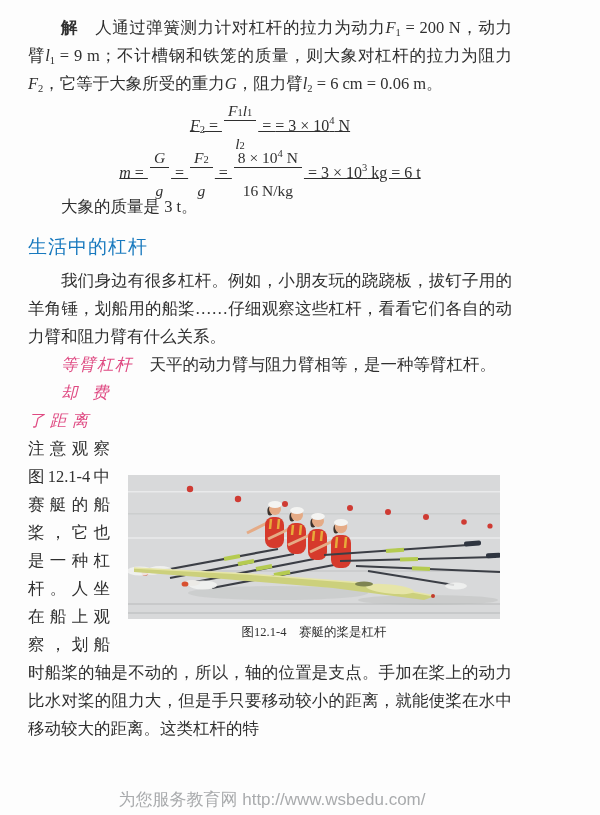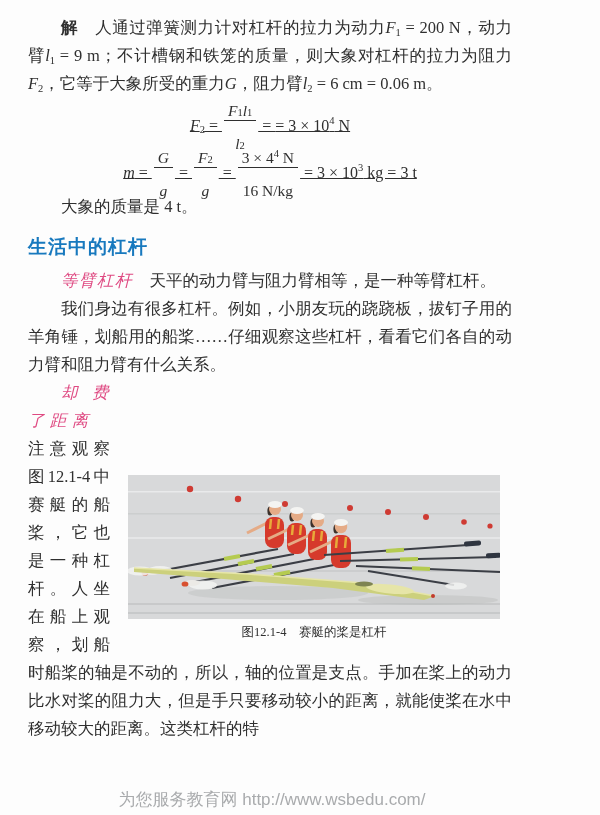--- a/index.html
+++ b/index.html
@@ -35,21 +35,21 @@
     display:inline-flex;flex-direction:column;align-items:center;
     vertical-align:middle;line-height:19px;margin:0 2px;font-size:15.5px;gap:11px;
   }
   .frac .num{border-bottom:1px solid #2f2f2f;padding:0 4px;display:block;}
   .frac .den{padding:0 4px;display:block;}
   .frac sub{vertical-align:-2px;}
   .frac sup{vertical-align:4px;}
   .section-heading{
     margin:14px 0 8px 0;
     font-family:"Liberation Sans","DejaVu Sans",sans-serif;
-    font-size:19px;line-height:24px;font-weight:bold;
+    font-size:19px;line-height:24px;font-weight:normal;
     color:var(--heading-blue,#1879be);
     letter-spacing:1px;
   }
   .costing-block{position:relative;}
   figure.photo-fig{
     float:right;width:372px;
     margin:84px 0 0 6px;padding:12px;
   }
   svg.photo{display:block;width:372px;height:144px;}
   figcaption{
@@ -78,30 +78,30 @@
         </span><span> = </span><span> = 3 × 10</span><sup>4</sup><span> N</span></div>
 
 
     <div class="formula"><span class="i">m</span><span> = </span><span class="frac">
           <span class="num"><span class="i">G</span></span>
           <span class="den"><span class="i">g</span></span>
         </span><span> = </span><span class="frac">
           <span class="num"><span class="i">F</span><sub>2</sub></span>
           <span class="den"><span class="i">g</span></span>
         </span><span> = </span><span class="frac">
-          <span class="num"><span>3 × 4</span><sup>4</sup><span> N</span></span>
+          <span class="num"><span>8 × 10</span><sup>4</sup><span> N</span></span>
           <span class="den"><span>16 N/kg</span></span>
-        </span><span> = 3 × 10</span><sup>3</sup><span> kg = 3 t</span></div>
-
-    <p class="para"><span>大象的质量是 4 t。</span></p>
+        </span><span> = 3 × 10</span><sup>3</sup><span> kg = 6 t</span></div>
+
+    <p class="para"><span>大象的质量是 3 t。</span></p>
 
     <h2 class="section-heading">生活中的杠杆</h2>
 
+    <p class="para"><span>我们身边有很多杠杆。例如，小朋友玩的跷跷板，拔钉子用的羊角锤，划船用的船桨……仔细观察这些杠杆，看看它们各自的动力臂和阻力臂有什么关系。</span></p>
     <p class="para"><span class="pink">等臂杠杆</span><span>　天平的动力臂与阻力臂相等，是一种等臂杠杆。</span></p>
-    <p class="para"><span>我们身边有很多杠杆。例如，小朋友玩的跷跷板，拔钉子用的羊角锤，划船用的船桨……仔细观察这些杠杆，看看它们各自的动力臂和阻力臂有什么关系。</span></p>
 
     <div class="costing-block">
 
       <figure class="photo-fig">
         <svg class="photo" viewBox="0 0 372 144" preserveAspectRatio="none" role="img">
 
           <rect x="0" y="0" width="372" height="144" fill="#d8d9da"></rect>
           <g>
             <rect x="0" y="16" width="372" height="1.5" fill="#ffffff" opacity="0.45"></rect>
             <rect x="0" y="38" width="372" height="1.5" fill="#c2c4c4" opacity="0.55"></rect>

